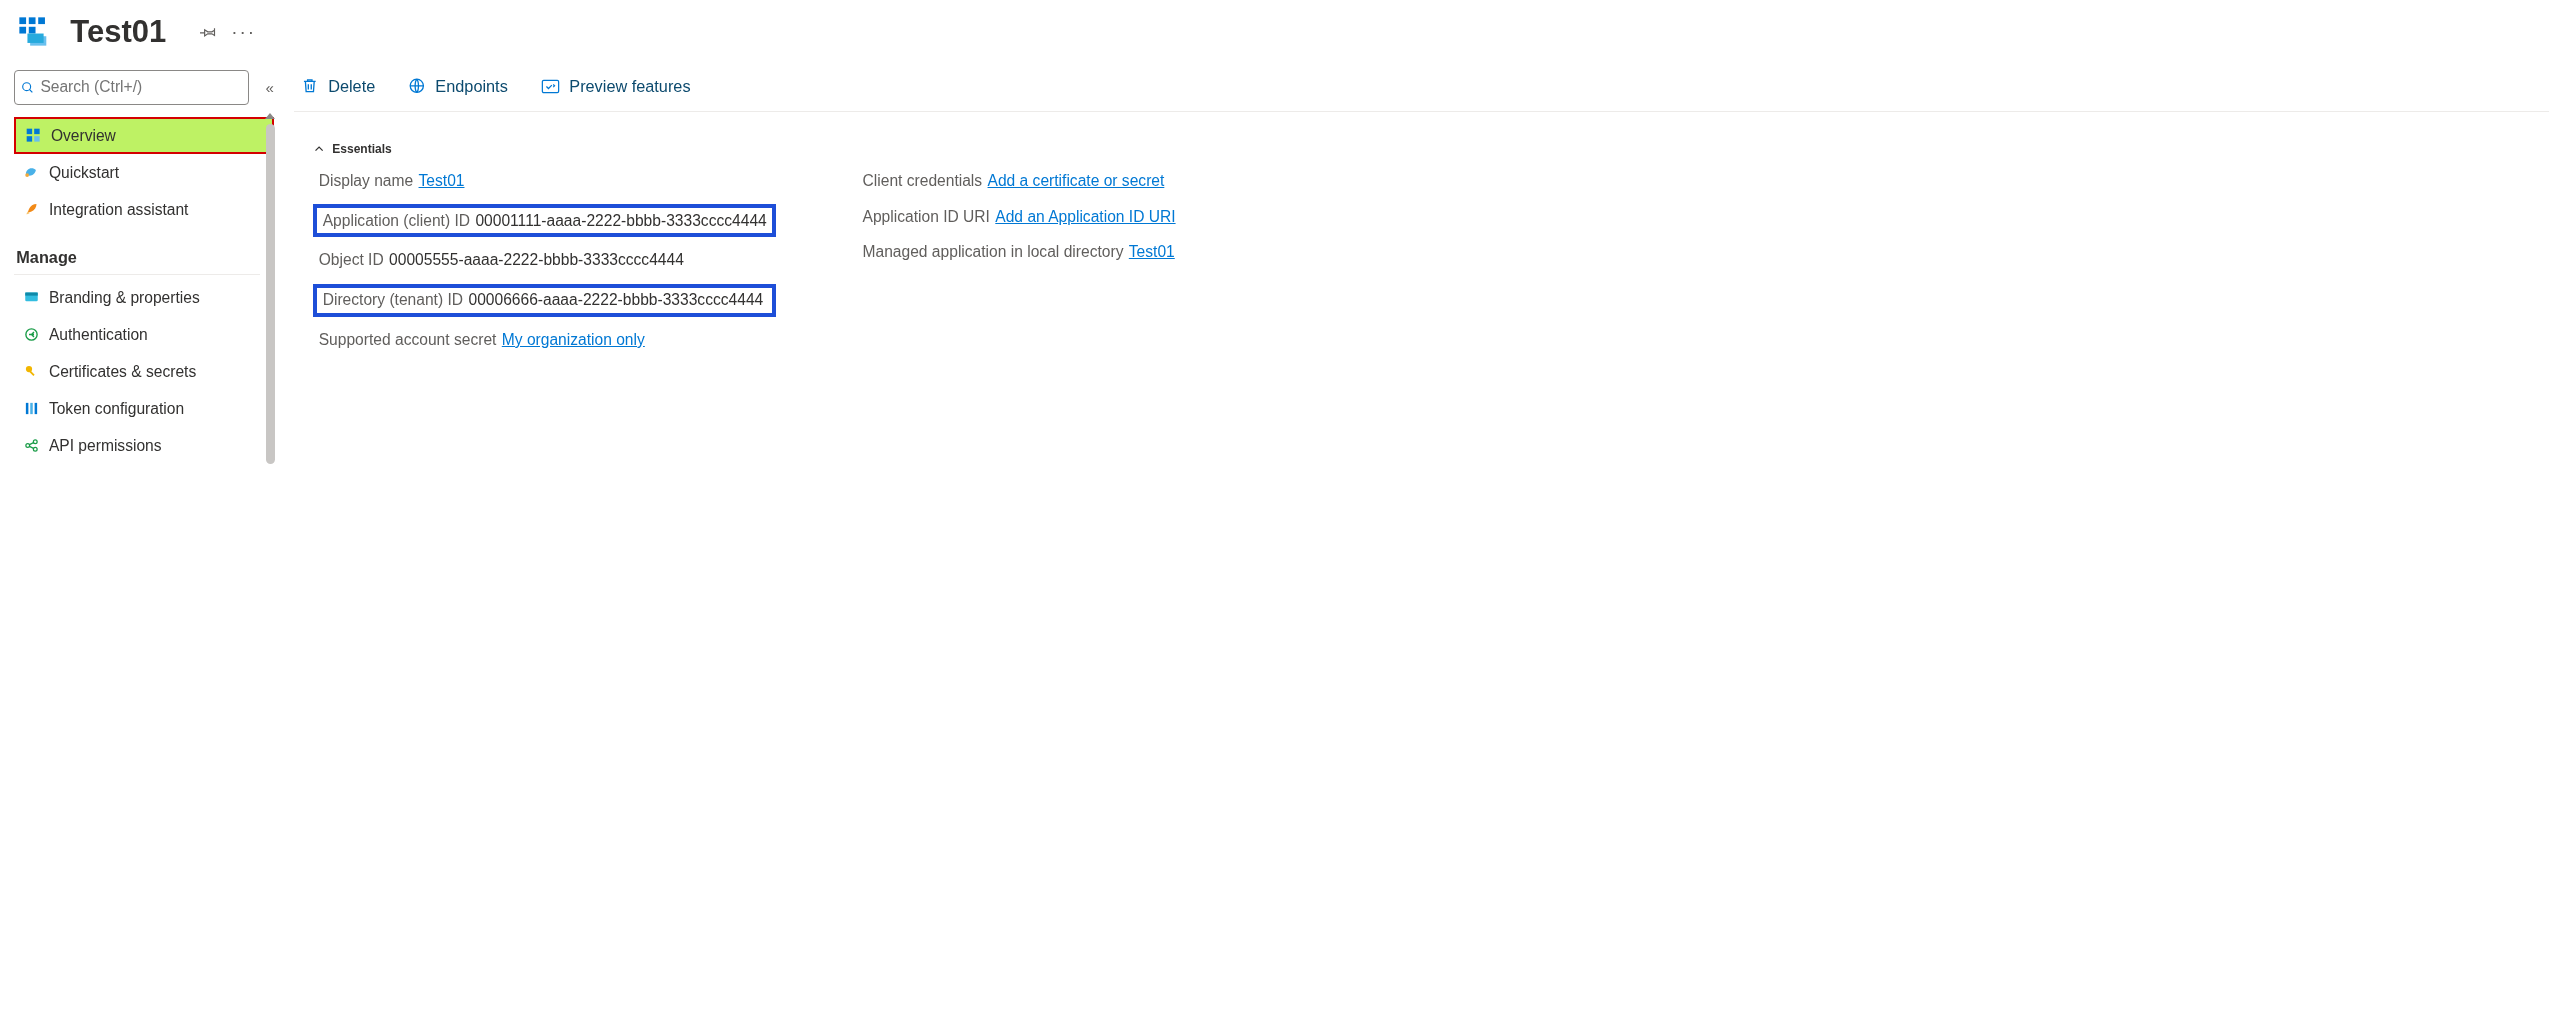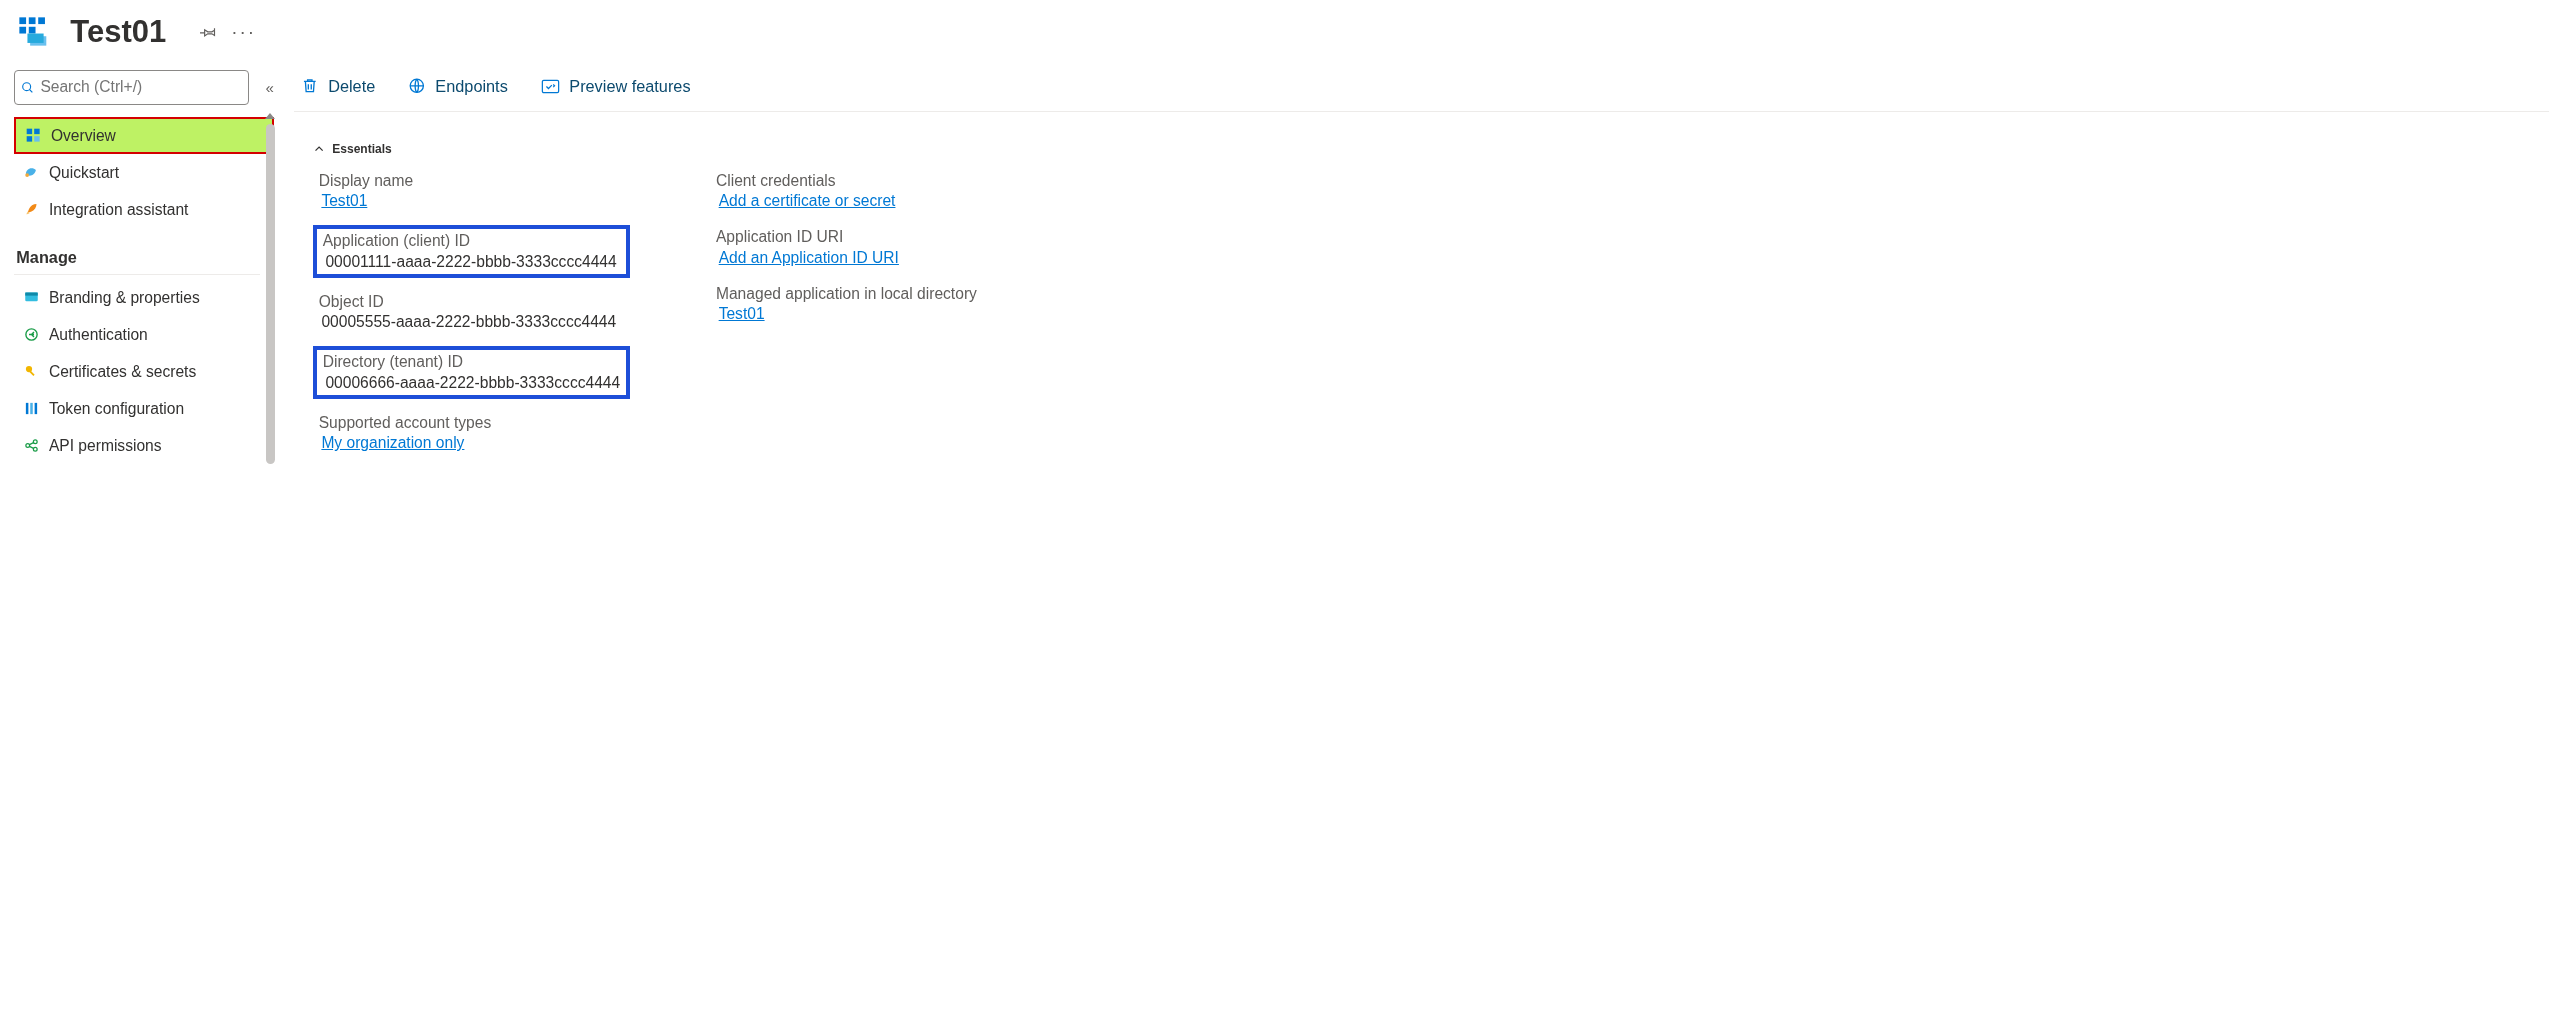--- a/index.html
+++ b/index.html
@@ -35,21 +35,21 @@
   .main { flex:1; padding:0 27px 0 20.3px; }
   .toolbar { display:flex; align-items:center; gap:33px; padding:6.8px 0 15px 6.8px; border-bottom:0.7px solid #edebe9; }
   .tool-btn { display:flex; align-items:center; gap:9.5px; background:none; border:none; cursor:pointer; font-size:16.3px; color:#0c4a6e; }
   .tool-btn .tool-icon { color:#0078d4; display:flex; align-items:center; }
 
   
   .essentials-head { display:flex; align-items:center; gap:6.8px; font-weight:600; font-size:12px; margin:30.5px 0 12.2px 19px; cursor:pointer;}
   .essentials-head .chev { font-size:13.6px; }
   .essentials-body { display:flex; gap:81px; padding-left:19px; }
   .col { display:flex; flex-direction:column; gap:11px; }
-  .field { display:flex; flex-direction:column; gap:2.7px; padding:3.4px 5.4px;}
+  .field { display:flex; gap:2.7px; padding:3.4px 5.4px;}
   .field.boxed { border:4px solid #1d4ed8; }
   .field-label { color:#605e5c; font-size:15.6px; }
   .field-value { font-size:15.6px; padding-left:2.7px;}
   .link { color:#0078d4; text-decoration:underline; cursor:pointer; }
 
   
   svg { display:block; }
 </style>
 </head>
 <body>
@@ -227,21 +227,21 @@
         </div>
         <div class="field">
           <span class="field-label">Object ID</span>
           <span class="field-value">00005555-aaaa-2222-bbbb-3333cccc4444</span>
         </div>
         <div class="field boxed">
           <span class="field-label">Directory (tenant) ID</span>
           <span class="field-value">00006666-aaaa-2222-bbbb-3333cccc4444</span>
         </div>
         <div class="field">
-          <span class="field-label">Supported account types</span>
+          <span class="field-label">Supported account secret</span>
           <a class="field-value link">My organization only</a>
         </div>
       </div>
 
       <div class="col">
         <div class="field">
           <span class="field-label">Client credentials</span>
           <a class="field-value link">Add a certificate or secret</a>
         </div>
         <div class="field">

